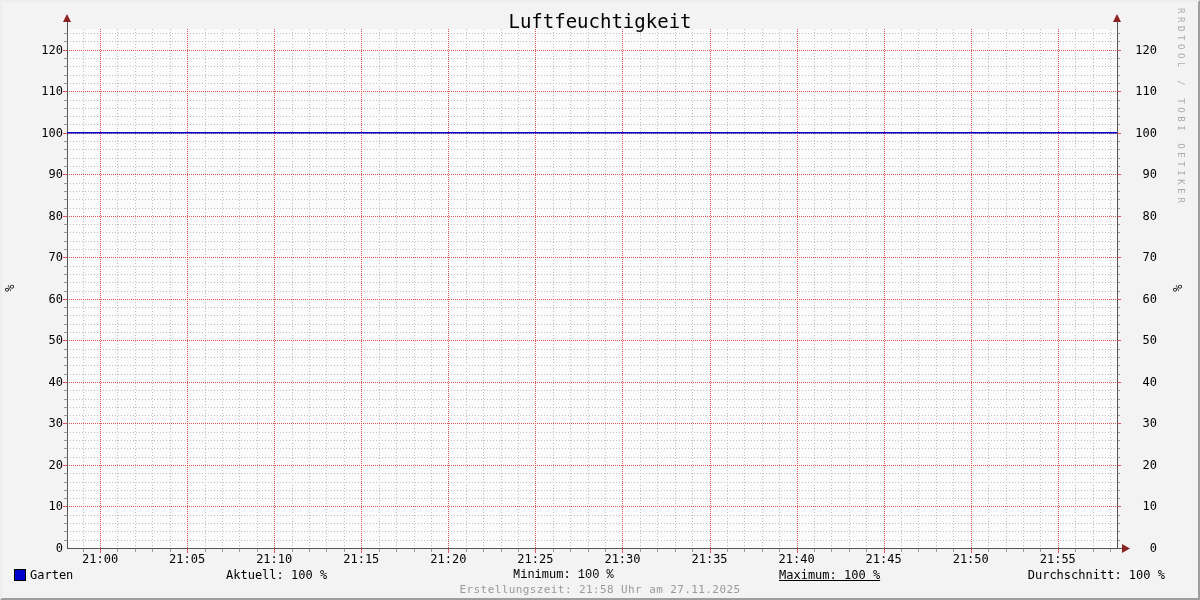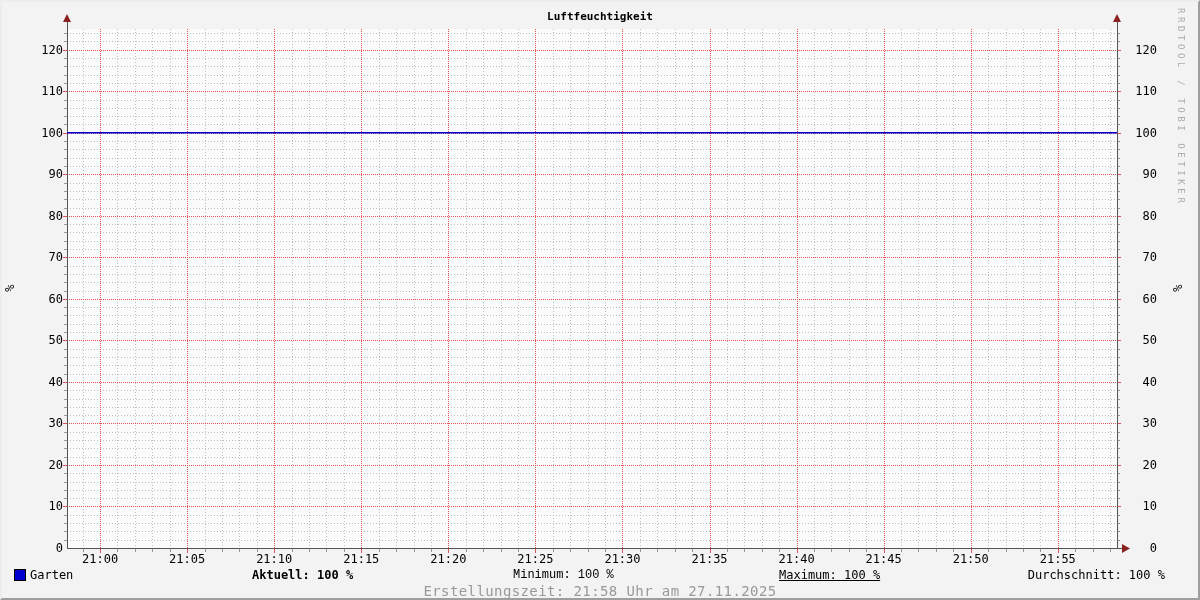--- a/index.html
+++ b/index.html
@@ -10,45 +10,45 @@
   }
   .abs{position:absolute;}
   #frame{
     position:absolute;inset:0;box-sizing:border-box;pointer-events:none;
     border-top:2px solid #EDEDED;border-left:2px solid #EDEDED;
     border-right:2px solid #9E9E9E;border-bottom:2px solid #9E9E9E;
   }
   #chart{position:absolute;left:0;top:0;}
   #title{
     left:0;top:10px;width:1200px;text-align:center;
-    font-size:11px;color:#000;white-space:pre;font-weight:bold;
+    font-size:19px;color:#000;white-space:pre;
   }
   .vlabel{
     width:16px;height:14px;font-size:12px;color:#000;text-align:center;
     transform:rotate(-90deg);line-height:14px;
   }
   #vlabel-left{left:2px;top:281px;}
   #vlabel-right{left:1170px;top:281px;}
   #watermark{
     left:1176px;top:8px;writing-mode:vertical-rl;
     font-size:9px;letter-spacing:3.6px;color:#AAAAAA;white-space:pre;
   }
   .legend-text{top:568px;font-size:12px;color:#000;white-space:pre;}
   #legend-swatch{
     left:14px;top:569px;width:10px;height:10px;
     border:1px solid #000;background:#0000CC;
   }
   #legend-series{left:30px;}
-  #stat-aktuell{left:252px;font-weight:bold;}
+  #stat-aktuell{left:226px;}
   #stat-minimum{left:513px;font-family:Liberation Mono, monospace;}
   #stat-maximum{left:779px;text-decoration:underline;}
   #stat-durchschnitt{right:35px;}
   #footer{
     left:0;top:583px;width:1200px;text-align:center;
-    font-size:14px;letter-spacing:0.4px;color:#999999;white-space:pre;
+    font-size:11px;letter-spacing:0.4px;color:#999999;white-space:pre;
   }
   text.tk{font-family:"DejaVu Sans Mono","Liberation Mono",monospace;font-size:12px;fill:#000;}
 </style>
 </head>
 <body>
 
 <svg id="chart" width="1200" height="600">
     <rect x="67" y="29" width="1050" height="519" fill="#FBFBFB"></rect>
     <line x1="83.17164179104478" y1="29" x2="83.17164179104478" y2="548" stroke="#BFBFBF" stroke-width="1" shape-rendering="crispEdges" stroke-dasharray="1,2"></line>
     <line x1="83.17164179104478" y1="549" x2="83.17164179104478" y2="552" stroke="#999999" stroke-width="1" shape-rendering="crispEdges"></line>

